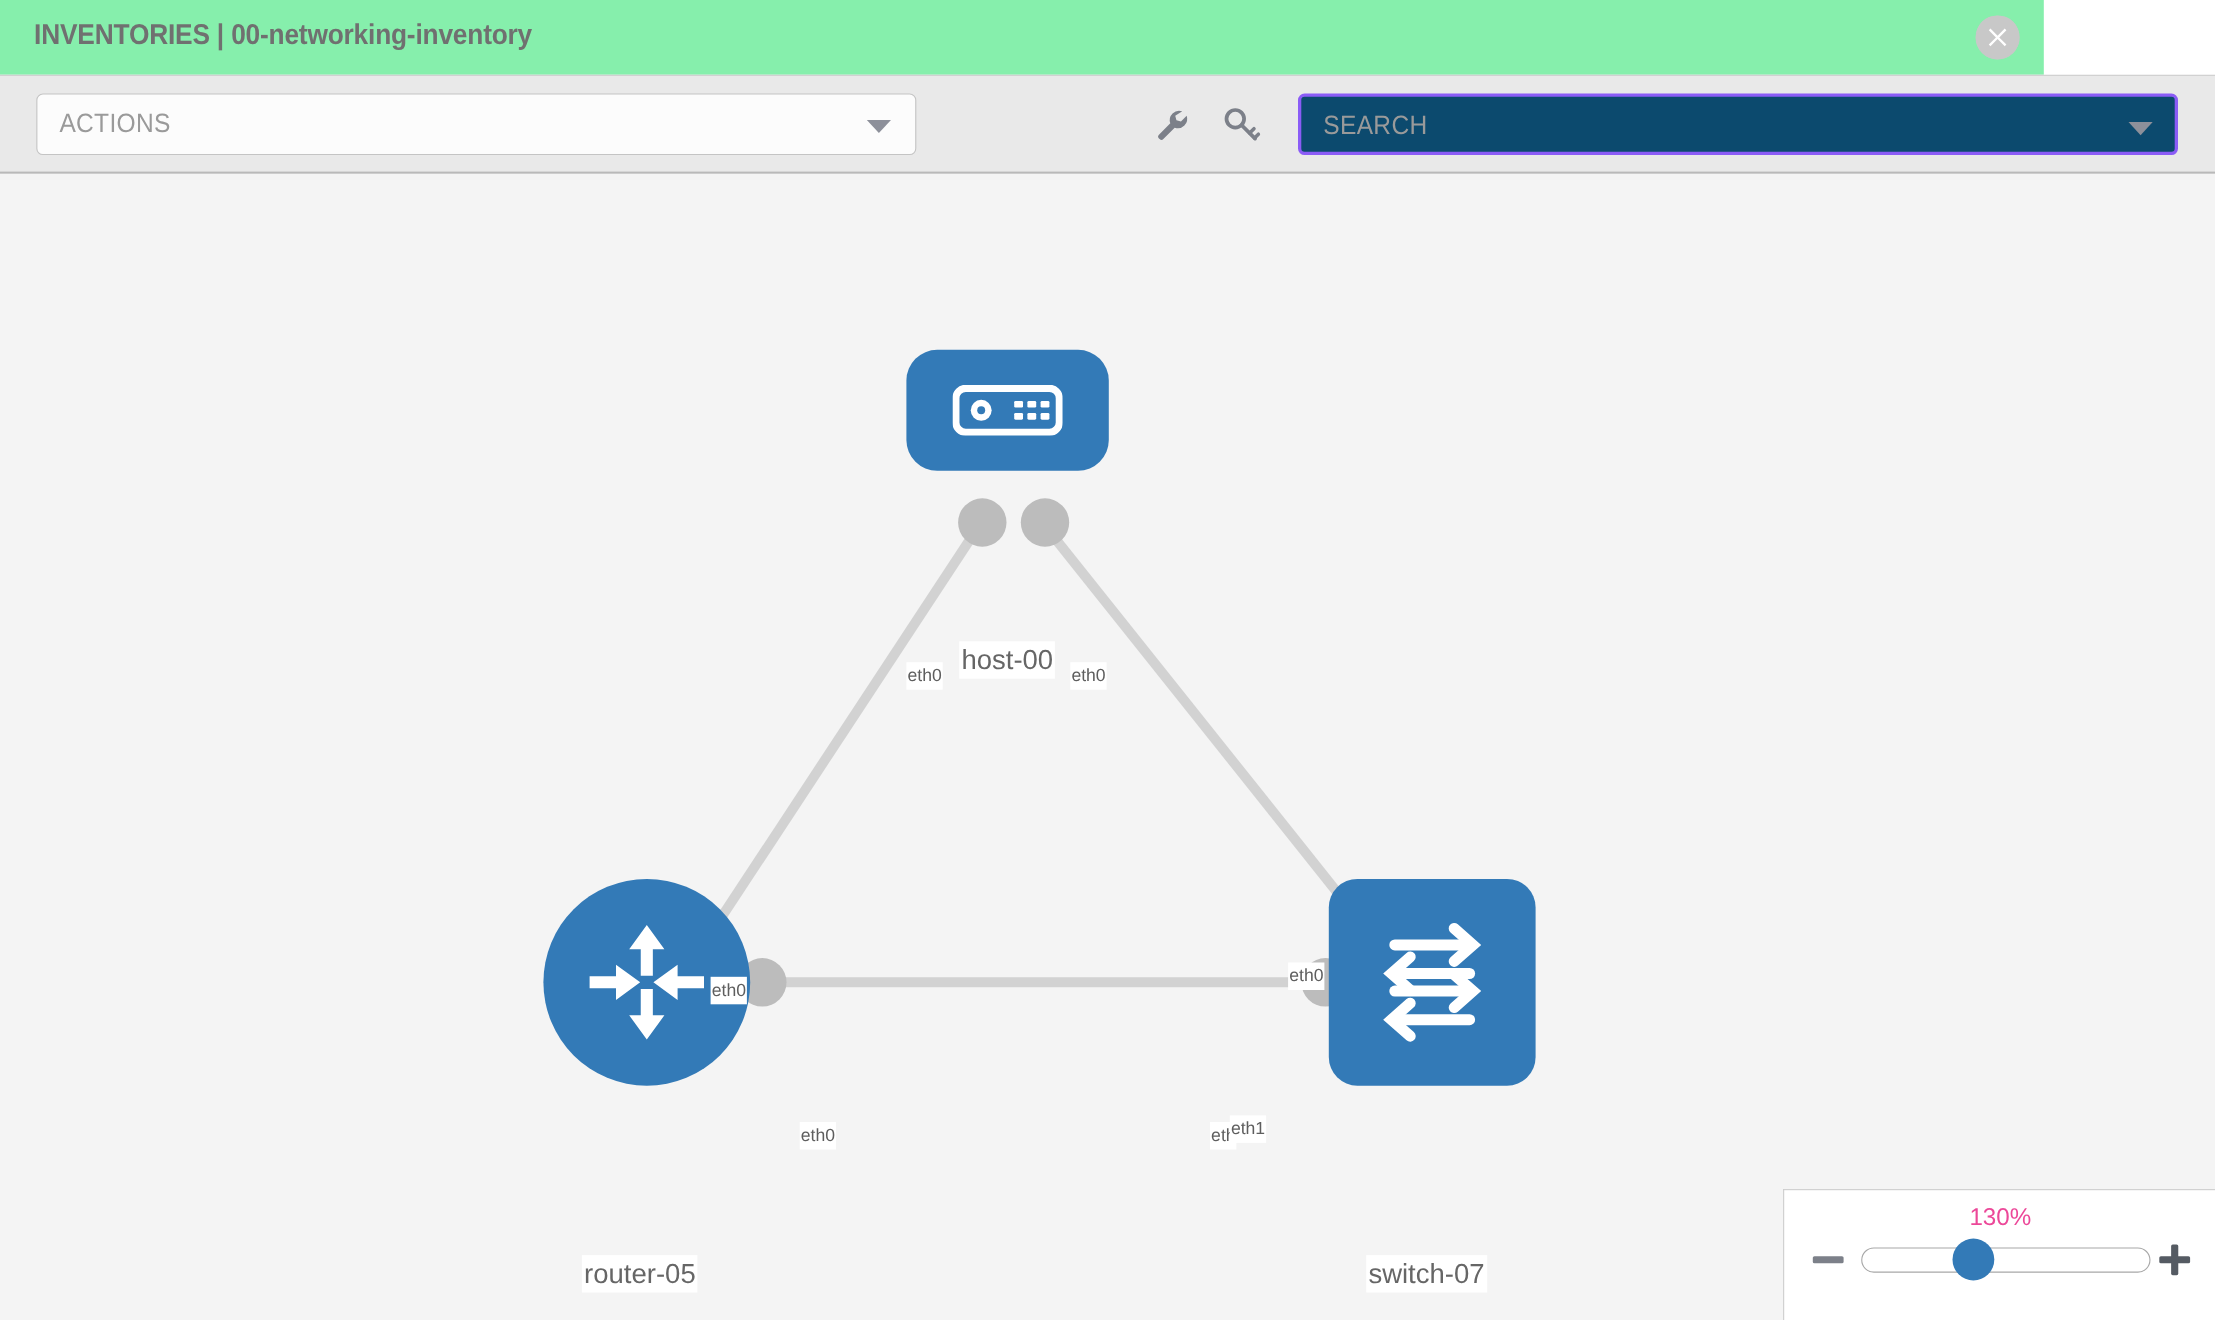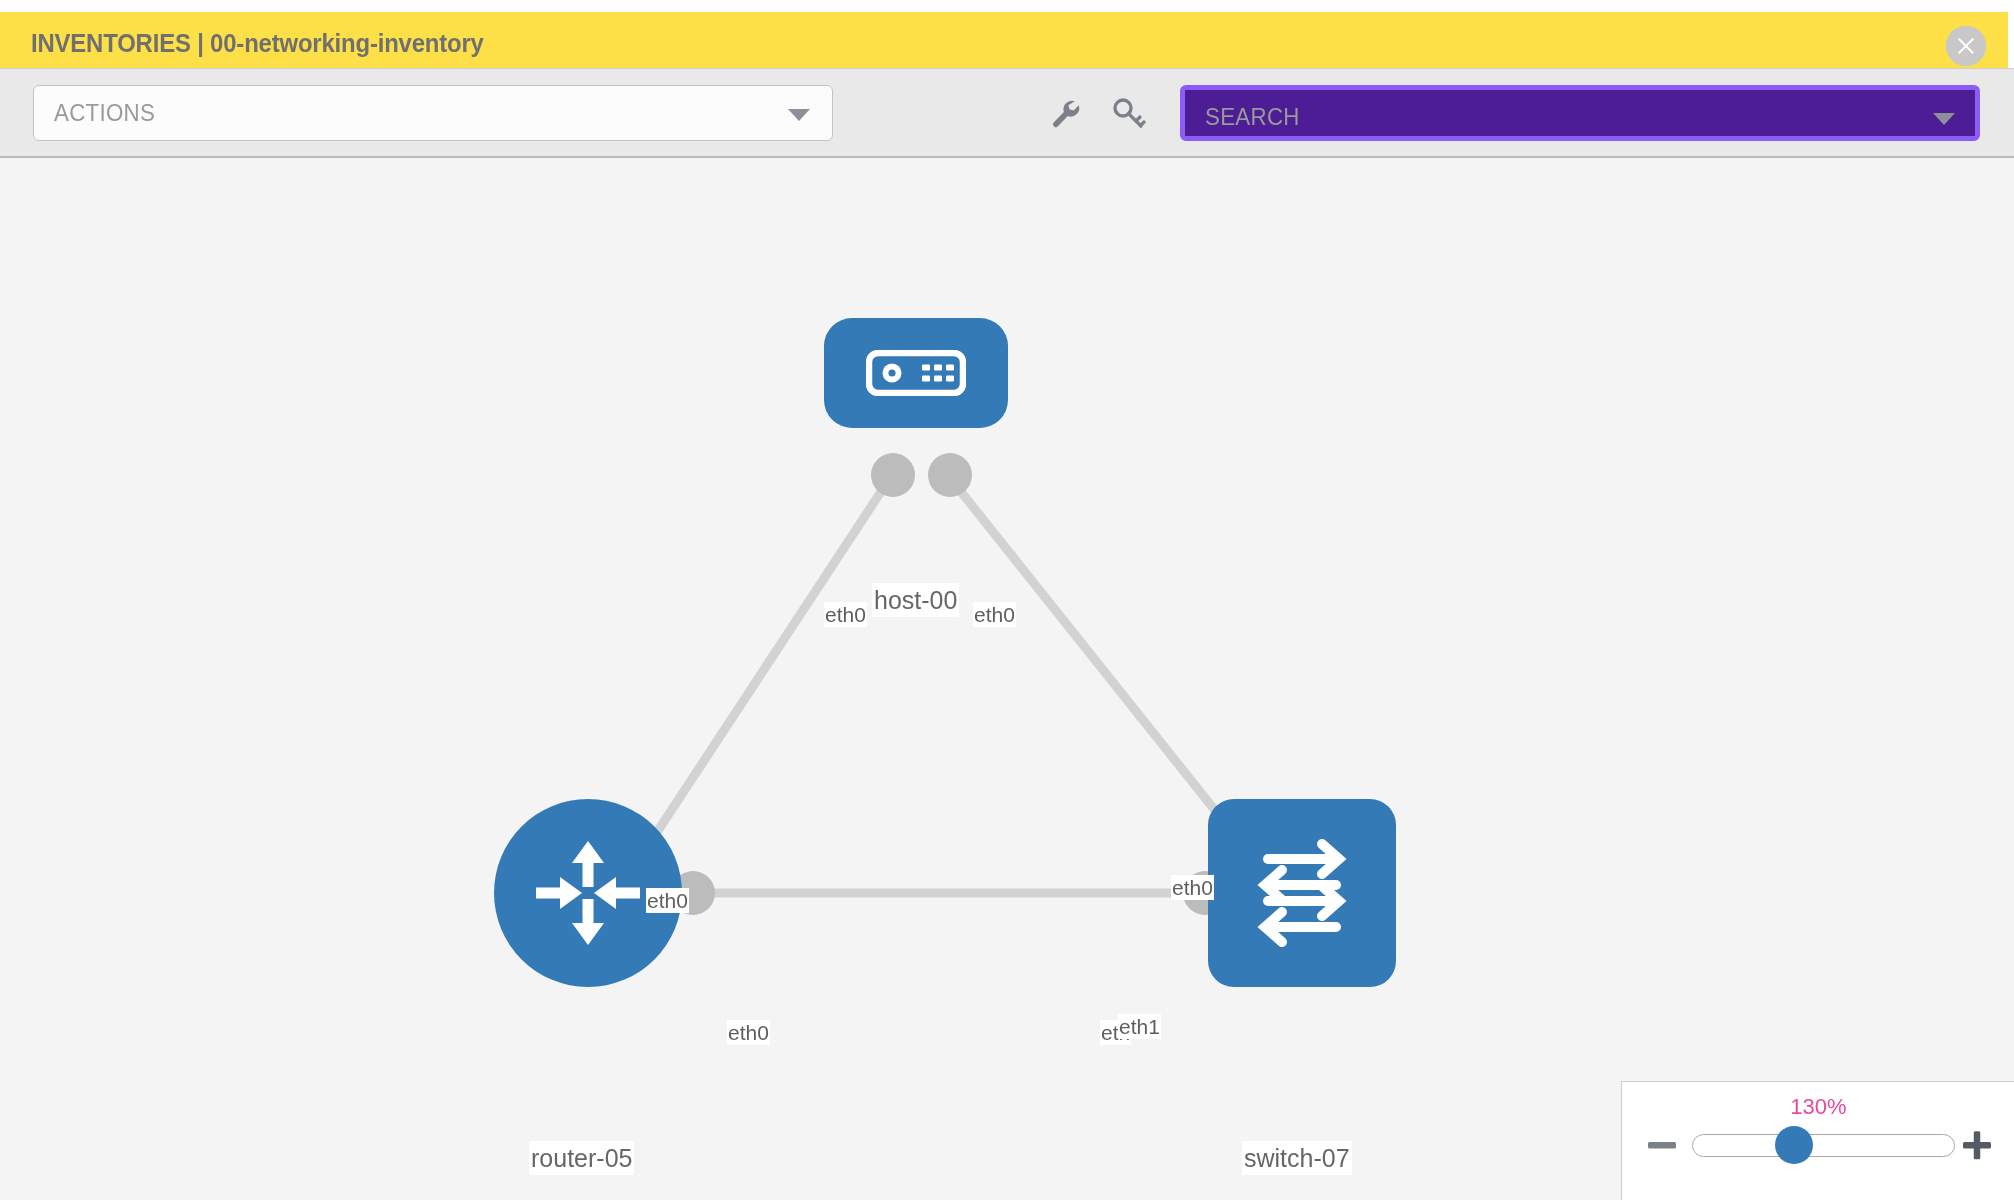--- a/index.html
+++ b/index.html
@@ -18,24 +18,24 @@
 
   
   .app {
     position: relative;
     width: 2014px;
     height: 1200px;
     background: #ffffff;
   }
   .header {
     position: absolute;
-    left: 0; top: 12px;
-    width: 2008px;
+    left: 0; top: 0;
+    width: 1858px;
     height: 68px;
-    background: #fde047;
+    background: #86efac;
     box-sizing: border-box;
   }
   .header-title {
     position: absolute;
     left: 31px;
     top: 16px;
     font-size: 26px;
     font-weight: bold;
     color: #707070;
     letter-spacing: -0.2px;
@@ -110,22 +110,22 @@
   .tool-icon svg { display: block; }
   #wrench-ic { left: 1049px; }
   #key-ic    { left: 1112px; }
 
   .search-box {
     position: absolute;
     left: 1180px;
     top: 16px;
     width: 800px;
     height: 56px;
-    background: #4c1d95;
-    border: 5px solid #8b5cf6;
+    background: #0c4a6e;
+    border: 3px solid #8b5cf6;
     border-radius: 6px;
     box-sizing: border-box;
     cursor: text;
   }
   .search-box .ph {
     position: absolute;
     left: 20px;
     top: 13px;
     font-size: 24px;
     color: #9a9a9a;
@@ -157,21 +157,21 @@
     position: absolute;
     font-size: 25px;
     color: #666666;
     background: #ffffff;
     white-space: nowrap;
     padding: 0 2px;
     line-height: 34px;
   }
   .iface-label {
     position: absolute;
-    font-size: 21px;
+    font-size: 16px;
     color: #5e5e5e;
     background: #ffffff;
     white-space: nowrap;
     padding: 0 1px;
     line-height: 25px;
   }
 
   
   .zoom-panel {
     position: absolute;

